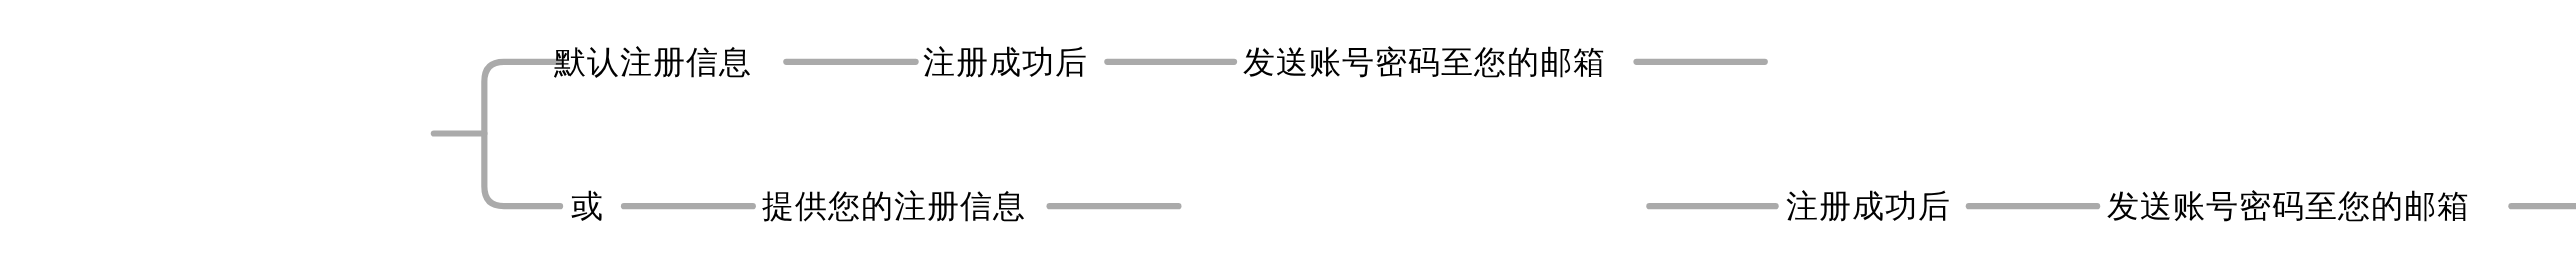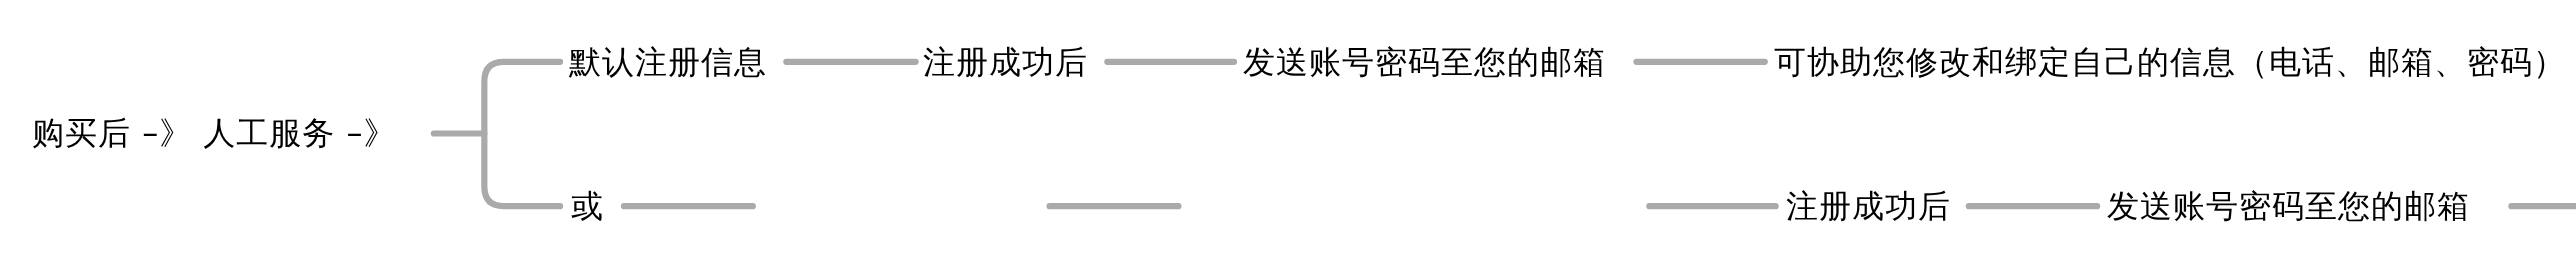--- a/index.html
+++ b/index.html
@@ -25,25 +25,24 @@
         <line x1="5087" x2="5338" y1="120" y2="120"></line>
         <line x1="1211" x2="1461" y1="400" y2="400"></line>
         <line x1="2037" x2="2287" y1="400" y2="400"></line>
         <line x1="3201" x2="3446" y1="400" y2="400"></line>
         <line x1="3821" x2="4070" y1="400" y2="400"></line>
         <line x1="4874" x2="5125" y1="400" y2="400"></line>
         <line x1="5628" x2="5879" y1="400" y2="400"></line>
       </g>
   </svg>
 
-  <div class="node root" style="left:32px; top:133px;">购买后 –》 人工服务 –》</div>
 
-  <div class="node" style="left:569px; top:62px;">默认注册信息</div>
+  <div class="node" style="left:554px; top:62px;">默认注册信息</div>
   <div class="node" style="left:923px; top:62px;">注册成功后</div>
   <div class="node" style="left:1243px; top:62px;">发送账号密码至您的邮箱</div>
-  <div class="node" style="left:1774px; top:62px;">可协助您修改和绑定自己的信息（电话、邮箱、密码）</div>
 
   <div class="node" style="left:571px; top:206px;">或</div>
+  <div class="node" style="left:762px; top:206px;">提供您的注册信息</div>
   <div class="node" style="left:1786px; top:206px;">注册成功后</div>
   <div class="node" style="left:2107px; top:206px;">发送账号密码至您的邮箱</div>
 
 </div>
 
 
 </body></html>

